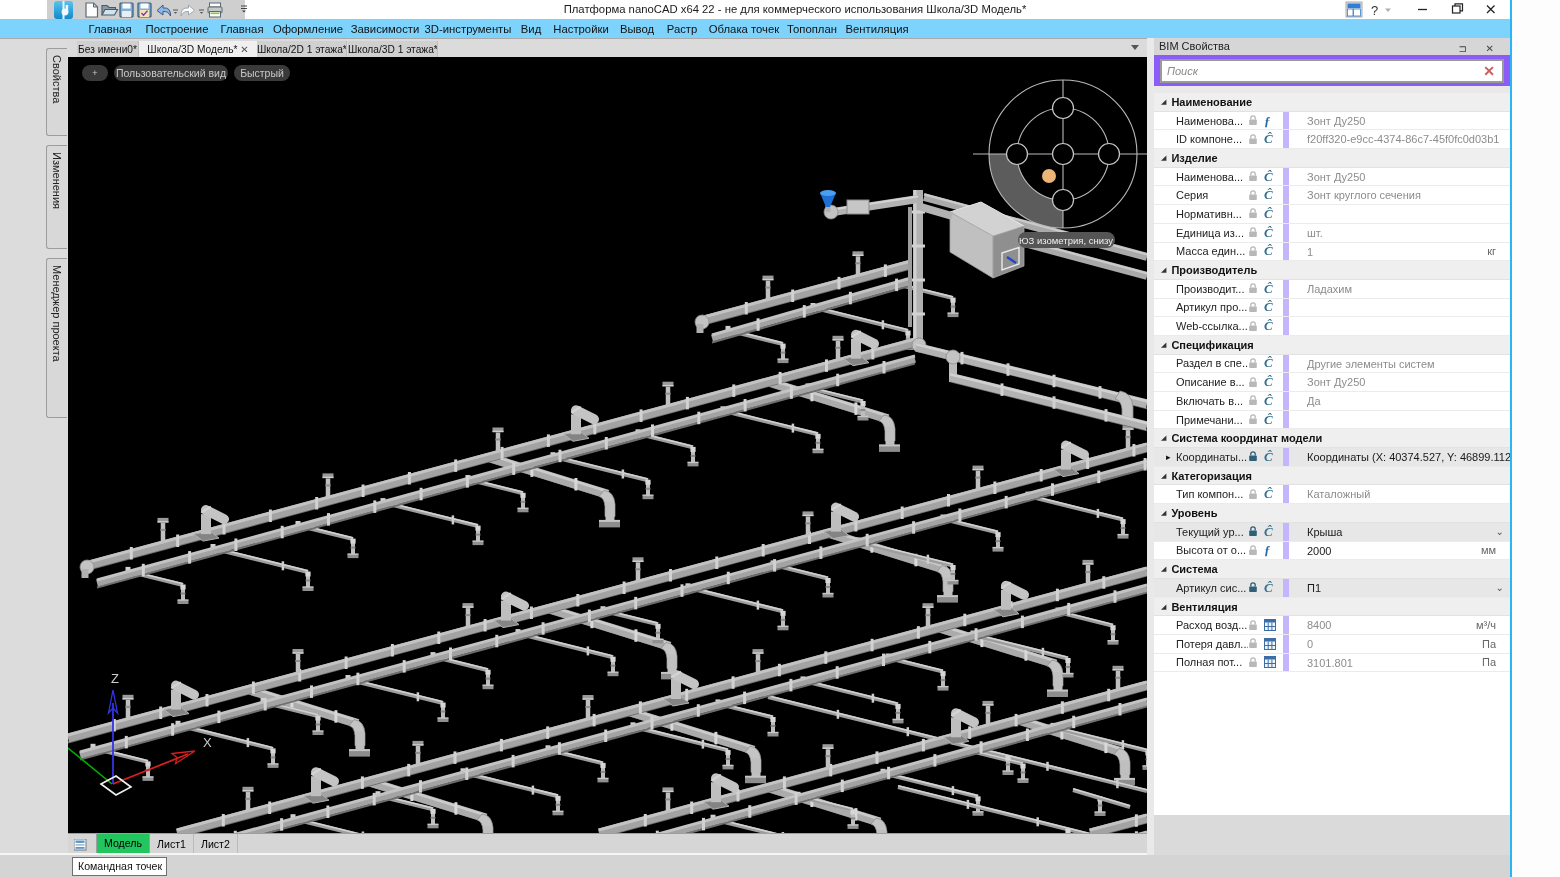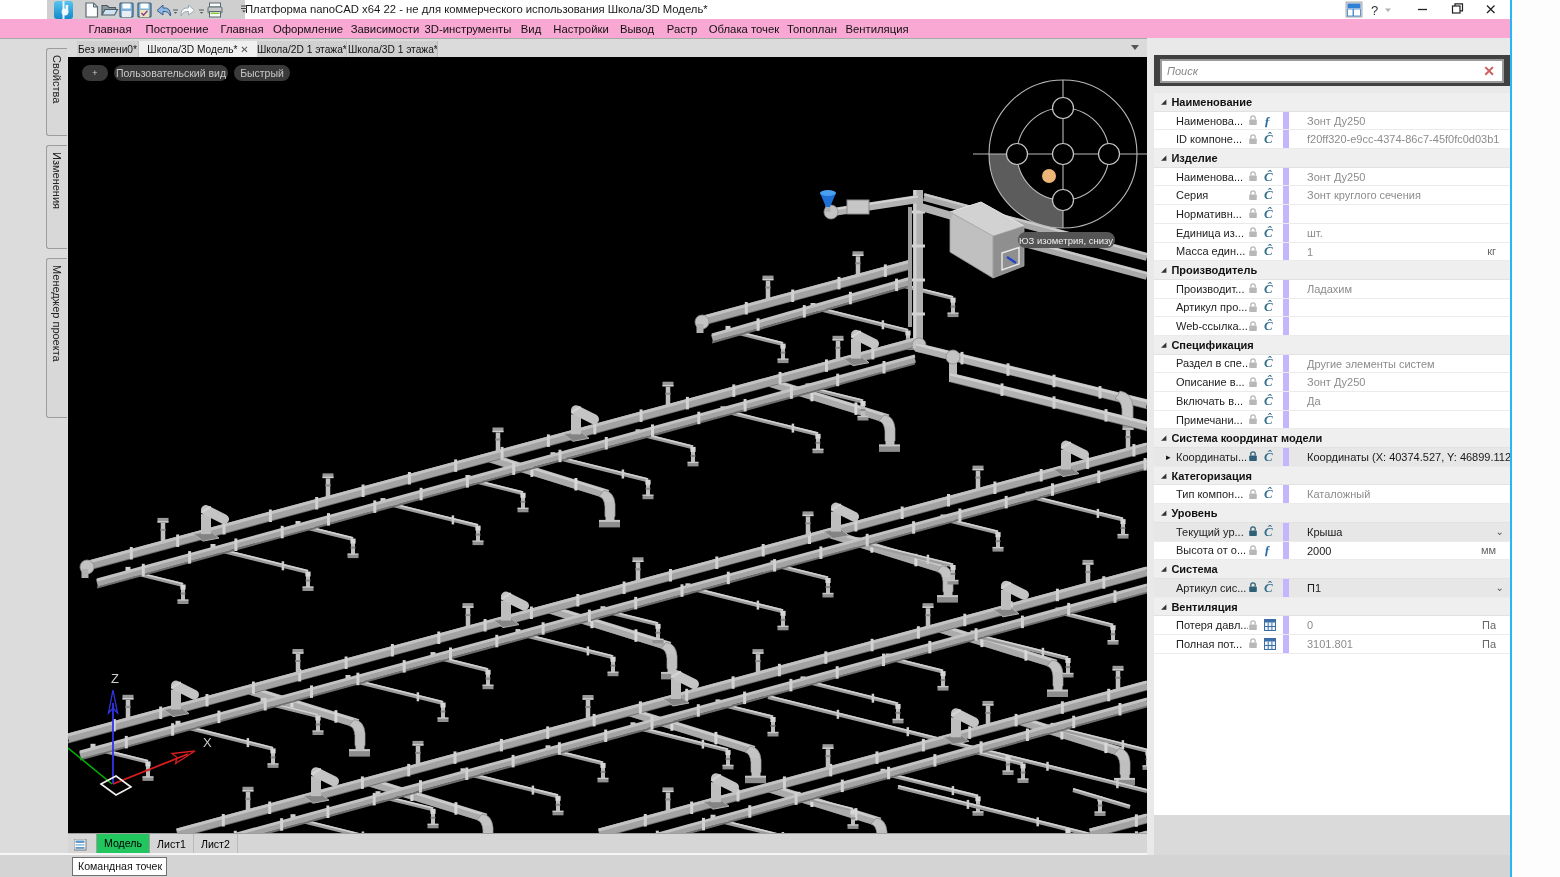--- a/index.html
+++ b/index.html
@@ -2,25 +2,25 @@
 <html><head><meta charset="utf-8">
 <style>
 *{margin:0;padding:0;box-sizing:border-box}
 html,body{width:1560px;height:877px;overflow:hidden;background:#fff;
  font-family:"Liberation Sans",sans-serif}
 #app{position:relative;width:1560px;height:877px;background:#fff}
 .abs{position:absolute}
 
 #title{left:0;top:0;width:1511px;height:19px;background:#fff}
 #qat{left:47px;top:0;width:198px;height:19px;background:#cfcfcf}
-#ttext{left:245px;top:0;width:1100px;height:19px;font-size:11.3px;
+#ttext{left:245px;top:0;width:1100px;height:19px;text-align:center;font-size:11.3px;
  line-height:19px;color:#1a1a1a}
 #winbtn{right:49px;top:0;height:19px;display:flex;align-items:center;gap:22px;color:#111}
 
-#menubar{left:0;top:19px;width:1511px;height:19px;background:#f9a8d4}
+#menubar{left:0;top:19px;width:1511px;height:19px;background:#7dd3fc}
 .mi{position:absolute;top:4px;transform:translateX(-50%);font-size:11.3px;color:#111}
 
 #tabbar{left:0;top:38px;width:1147px;height:19px;background:#dbdbdb;border-top:1px solid #a9a9a9}
 .dtab{position:absolute;top:2px;height:17px;line-height:17px;font-size:10.2px;color:#111;text-align:center;white-space:nowrap;overflow:hidden;
  background:#d0d0d0;border-right:1px solid #bdbdbd}
 
 #sidebar{left:0;top:40px;width:68px;height:815px;background:#dcdcdc}
 .vtab{position:absolute;left:46px;width:21px;background:#d8d8d8;border:1px solid #9d9d9d;
  border-right:none;border-radius:3px 0 0 3px;color:#222}
 .vtab span{position:absolute;left:4px;top:6px;font-size:11px;white-space:nowrap;
@@ -30,21 +30,21 @@
 
 #mtabs{left:68px;top:833px;width:1079px;height:22px;background:#d6d6d6;border-top:1px solid #9f9f9f}
 #cmdrow{left:0;top:853px;width:1511px;height:24px;background:#d4d4d4;border-top:2px solid #f5f5f5}
 #cmdbox{left:72px;top:857px;width:95px;height:19px;background:#fff;border:1px solid #707070;
  font-size:10.6px;line-height:17px;padding-left:5px;color:#111;white-space:nowrap}
 
 #panel{left:1147px;top:38px;width:363px;height:817px;background:#e9e9e9}
 #phead{position:absolute;left:7px;top:0;width:356px;height:17px;background:#d6d6d6;
  font-size:11px;color:#222;padding-left:5px;line-height:17px}
 #pbtns{position:absolute;right:8px;top:2px;color:#444;font-size:10px;letter-spacing:8px}
-#psearch{position:absolute;left:7px;top:17px;width:356px;height:31px;background:#404040}
+#psearch{position:absolute;left:7px;top:17px;width:356px;height:31px;background:#8b5cf6}
 #sbox{position:absolute;left:6px;top:4px;width:344px;height:24px;background:#fff;
  border:2px solid #9a9a9a}
 #sbox i{font-size:11px;color:#8a8a8a;line-height:20px;padding-left:5px;display:inline-block}
 #sx{position:absolute;right:7px;top:2px;color:#cd5c5c;font-size:14px;font-weight:bold}
 #prows{position:absolute;left:7px;top:55px;width:356px;height:722px;background:#fff}
 .grp{height:18.7px;background:#efefef;font-size:11px;line-height:18.7px;color:#111;
  border-bottom:1px solid #e2e2e2;padding-left:7px}
 .grp .tri{font-size:7px;vertical-align:2px;margin-right:5px;color:#333}
 .row{height:18.7px;display:flex;align-items:center;font-size:11px;color:#222;
  border-bottom:1px solid #ebebeb;padding-left:22px;position:relative}
@@ -1067,20 +1067,21 @@
  <div style="position:absolute;left:28px;top:0;height:21px;display:flex;font-size:10.6px">
   <div style="background:#22c55e;border:1px solid #9f9f9f;border-top:none;padding:0 7px;line-height:19px">Модель</div>
   <div style="padding:0 7px;line-height:20px;border-right:1px solid #bbb">Лист1</div>
   <div style="padding:0 7px;line-height:20px;border-right:1px solid #bbb">Лист2</div>
  </div>
 </div>
 <div class="abs" id="cmdrow"></div>
 <div class="abs" id="cmdbox">Командная точек</div>
 <div class="abs" style="left:1147px;top:57px;width:7px;height:798px;background:#f7f7f7"></div>
 <div class="abs" id="panel">
+ <div id="phead">BIM Свойства<span id="pbtns">⊐ ✕</span></div>
  <div id="psearch">
         <div id="sbox"><i>Поиск</i><span id="sx">✕</span></div>
       </div>
  <div id="prows">
 <div class="grp"><span class="tri">◢</span><b>Наименование</b></div>
 <div class="row">
           <span class="lbl">Наименова...</span>
           <span class="lk">
             <svg width="10" height="11" viewBox="0 0 10 11" style="flex:0 0 auto">
               <rect x="1.2" y="4.5" width="7.6" height="5.5" rx="0.8" fill="#b8b8b8"></rect>
@@ -1332,20 +1333,40 @@
               <path d="M 2.8 4.5 V 3 a 2.2 2.2 0 0 1 4.4 0 V 4.5" fill="none" stroke="#2e6077" stroke-width="1.3"></path>
             </svg>
           </span>
           <span class="ici">
             <span class="ic" style="color:#36718c">Ĉ</span>
           </span>
           <span class="val" style="color:#1a1a1a">П1</span>
           <span class="chev">⌄</span>
         </div>
 <div class="grp"><span class="tri">◢</span><b>Вентиляция</b></div>
+<div class="row">
+          <span class="lbl">Расход возд...</span>
+          <span class="lk">
+            <svg width="10" height="11" viewBox="0 0 10 11" style="flex:0 0 auto">
+              <rect x="1.2" y="4.5" width="7.6" height="5.5" rx="0.8" fill="#b8b8b8"></rect>
+              <path d="M 2.8 4.5 V 3 a 2.2 2.2 0 0 1 4.4 0 V 4.5" fill="none" stroke="#b8b8b8" stroke-width="1.3"></path>
+            </svg>
+          </span>
+          <span class="ici">
+            <svg width="12" height="12" viewBox="0 0 12 12">
+              <rect x="0.5" y="0.5" width="11" height="11" fill="#eef4fb" stroke="#3c6ea5"></rect>
+              <rect x="0.5" y="0.5" width="11" height="3" fill="#3c6ea5"></rect>
+              <line x1="4.2" y1="3.5" x2="4.2" y2="11.5" stroke="#3c6ea5"></line>
+              <line x1="7.9" y1="3.5" x2="7.9" y2="11.5" stroke="#3c6ea5"></line>
+              <line x1="0.5" y1="7.5" x2="11.5" y2="7.5" stroke="#3c6ea5"></line>
+            </svg>
+          </span>
+          <span class="val">8400</span>
+          <span class="unit">м³/ч</span>
+        </div>
 <div class="row">
           <span class="lbl">Потеря давл...</span>
           <span class="lk">
             <svg width="10" height="11" viewBox="0 0 10 11" style="flex:0 0 auto">
               <rect x="1.2" y="4.5" width="7.6" height="5.5" rx="0.8" fill="#b8b8b8"></rect>
               <path d="M 2.8 4.5 V 3 a 2.2 2.2 0 0 1 4.4 0 V 4.5" fill="none" stroke="#b8b8b8" stroke-width="1.3"></path>
             </svg>
           </span>
           <span class="ici">
             <svg width="12" height="12" viewBox="0 0 12 12">

